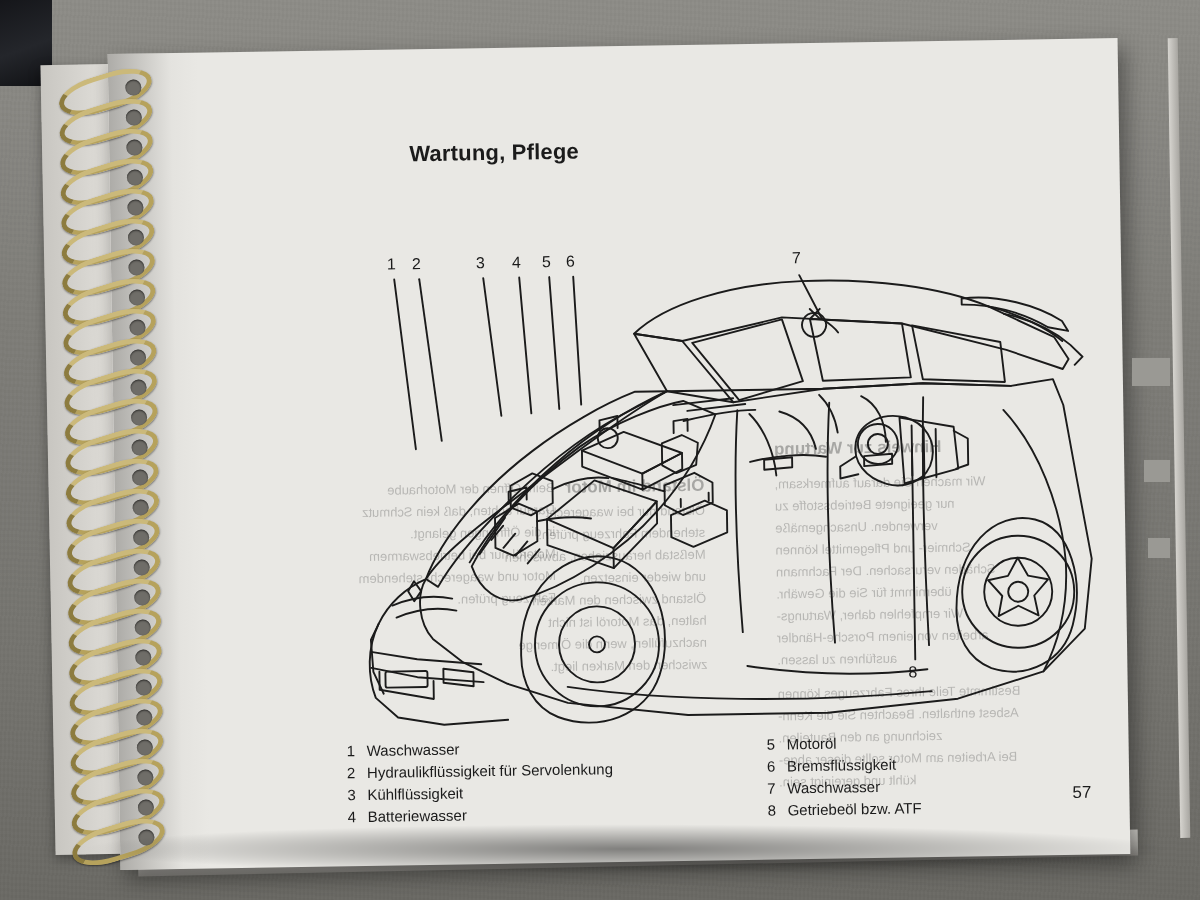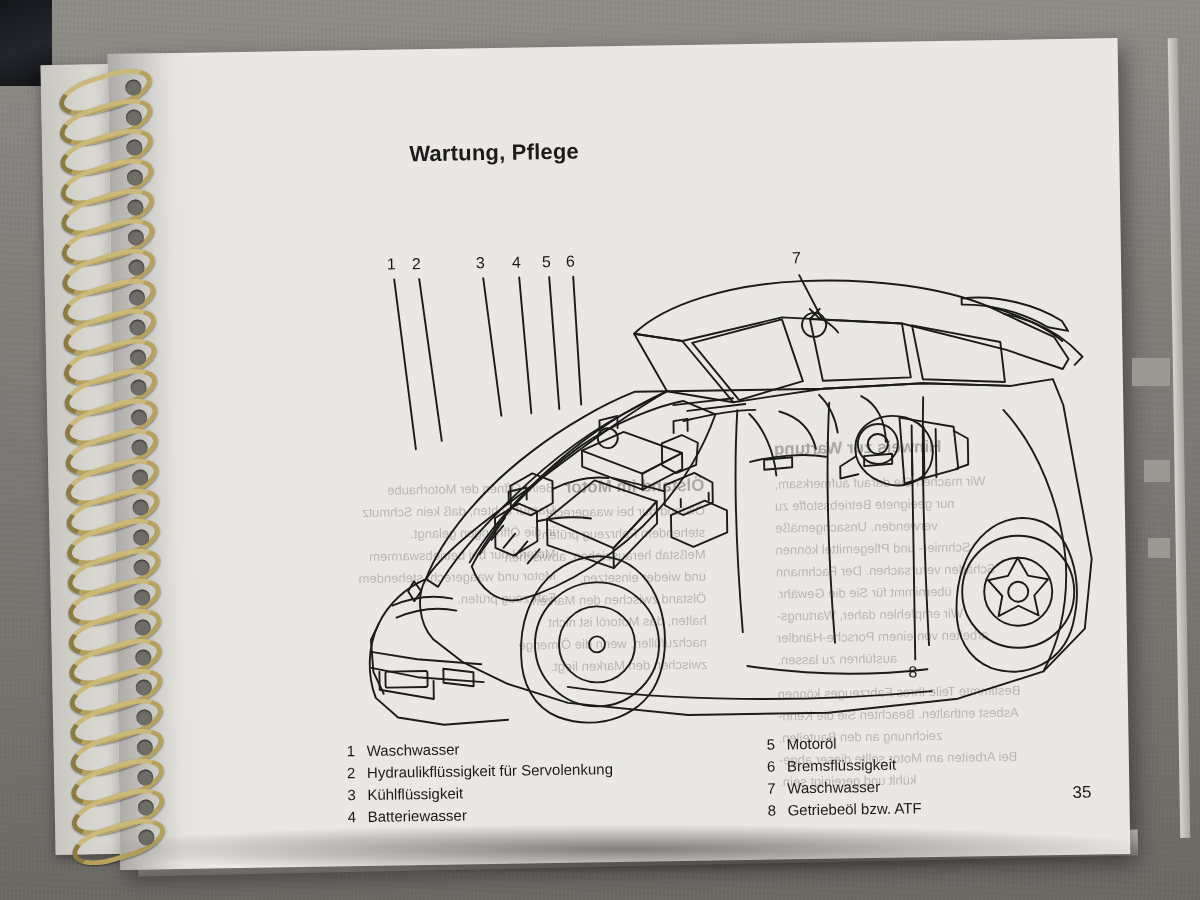--- a/index.html
+++ b/index.html
@@ -448,21 +448,21 @@
               <span class="legend-num">7</span>
               <span>Waschwasser</span>
             </div>
             <div class="legend-row">
               <span class="legend-num">8</span>
               <span>Getriebeöl bzw. ATF</span>
             </div>
           </div>
         </div>
 
-        <div class="page-number">35</div>
+        <div class="page-number">57</div>
 
       </div>
     </div>
 
     <div class="page-main-edge"></div>
 
     <div class="tab-strip" style="top:330px;"></div>
     <div class="tab-strip" style="top:432px; width:26px; height:22px;"></div>
     <div class="tab-strip" style="top:510px; width:22px; height:20px;"></div>
 

